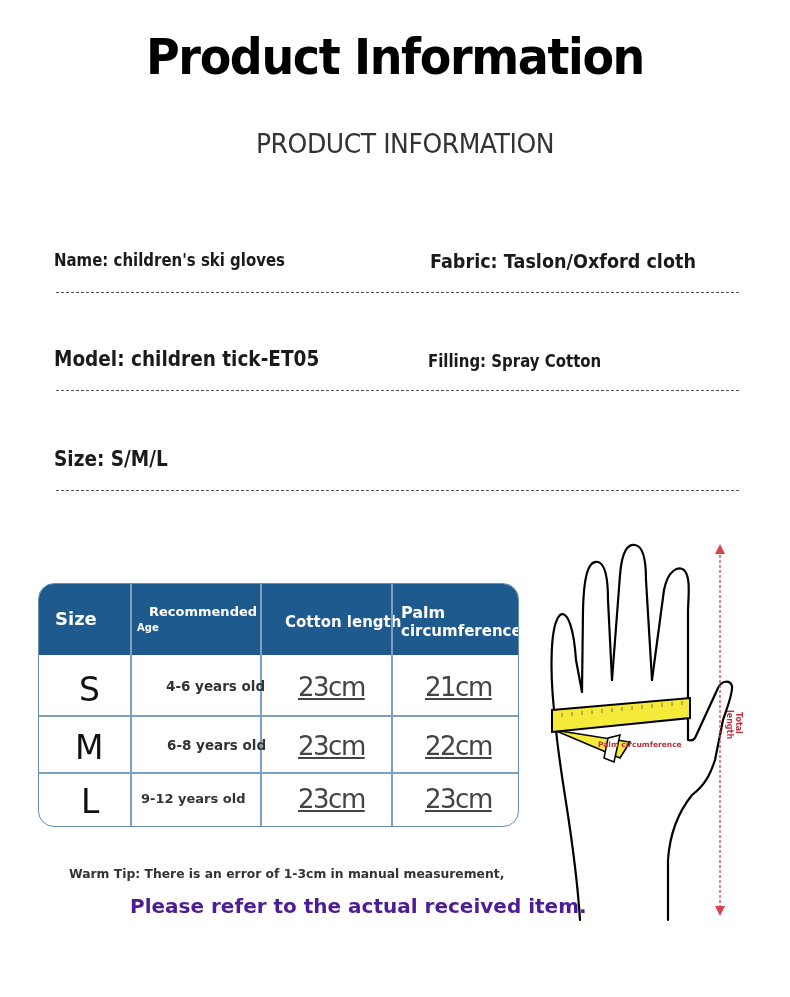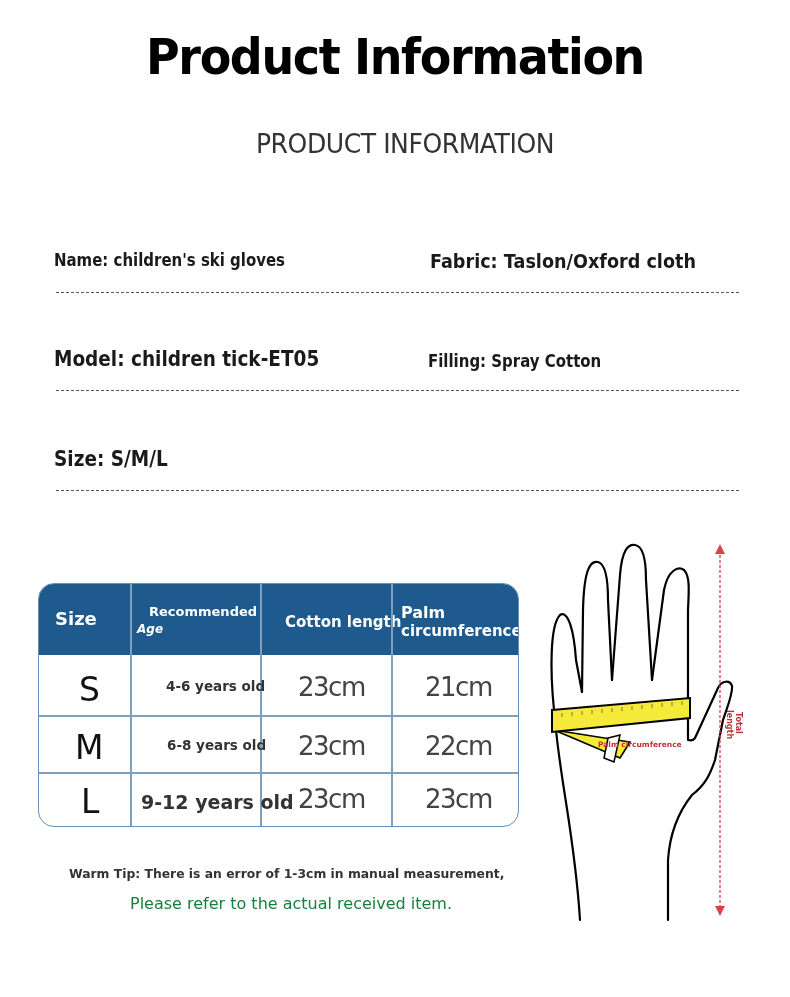--- a/index.html
+++ b/index.html
@@ -30,24 +30,24 @@
   }
   .thead {
     position: absolute; left: 0; top: 0; width: 100%; height: 71px; background: #1f5a8f;
   }
   .vline { position: absolute; top: 0; bottom: 0; width: 1.5px; background: #7f9fbf; }
   .hline { position: absolute; left: 0; right: 0; height: 1.5px; background: #7f9fbf; }
   .th { position: absolute; color: #fff; font-family: "DejaVu Sans", sans-serif; font-weight: bold; white-space: nowrap; }
   .cell { position: absolute; display: flex; align-items: center; white-space: nowrap; }
   .size-letter { font-family: "DejaVu Sans", sans-serif; font-size: 33px; color: #111; font-weight: normal; }
   .age { font-family: "DejaVu Sans", sans-serif; font-weight: bold; font-size: 13.5px; color: #333; text-align: right; }
-  .meas { font-family: "DejaVu Sans", sans-serif; font-size: 26px; color: #444; letter-spacing: -1.5px; font-weight: normal; }
+  .meas { font-family: "DejaVu Sans", sans-serif; font-size: 26px; color: #444; letter-spacing: -1.5px; font-weight: normal; text-decoration: underline; }
 
   .tip1 { position: absolute; left: 69px; top: 866px; font-family: "DejaVu Sans", sans-serif; font-weight: bold; font-size: 13px; color: #333; white-space: nowrap; transform: scaleX(0.95); transform-origin: left center; }
-  .tip2 { position: absolute; left: 130px; top: 894px; font-family: "DejaVu Sans", sans-serif; font-weight: normal; font-size: 16px; color: #15803d; white-space: nowrap; }
+  .tip2 { position: absolute; left: 130px; top: 894px; font-family: "DejaVu Sans", sans-serif; font-weight: bold; font-size: 20px; color: #4c1d95; white-space: nowrap; }
 
   .hand { position: absolute; left: 540px; top: 530px; width: 230px; height: 400px; }
 </style>
 </head>
 <body>
 
 <div class="title">Product Information</div>
 <div class="subtitle">PRODUCT INFORMATION</div>
 
 <div class="info" style="left:54px; top:250px; font-size:17px; transform:scaleX(0.88);">Name: children's ski gloves</div>
@@ -59,21 +59,21 @@
 <div class="dash" style="top:390px;"></div>
 
 <div class="info" style="left:54px; top:447px; font-size:21px; transform:scaleX(0.88);">Size: S/M/L</div>
 <div class="dash" style="top:490px;"></div>
 
 <div class="table">
   <div class="thead"></div>
 
   <div class="th" style="left:16px; top:24px; font-size:18px;">Size</div>
   <div class="th" style="left:98px; top:20px; font-size:13px;margin-left:12px;">Recommended</div>
-  <div class="th" style="left:98px; top:38px; font-size:12px;font-style:italic;">Age</div>
+  <div class="th" style="left:98px; top:38px; font-size:10px;">Age</div>
   <div class="th" style="left:246px; top:29px; font-size:15px;">Cotton length</div>
   <div class="th" style="left:362px; top:19px; font-size:16px;">Palm</div>
   <div class="th" style="left:362px; top:38px; font-size:15px;">circumference</div>
 
   <div class="vline" style="left:91px;"></div>
   <div class="vline" style="left:221px;"></div>
   <div class="vline" style="left:352px;"></div>
   <div class="hline" style="top:131px;"></div>
   <div class="hline" style="top:188px;"></div>
 
@@ -81,21 +81,21 @@
   <div class="cell age" style="left:127px; top:94px;">4-6 years old</div>
   <div class="cell meas" style="left:259px; top:88px;">23cm</div>
   <div class="cell meas" style="left:386px; top:88px;">21cm</div>
 
   <div class="cell size-letter" style="left:36px; top:144px;">M</div>
   <div class="cell age" style="left:128px; top:153px;">6-8 years old</div>
   <div class="cell meas" style="left:259px; top:147px;">23cm</div>
   <div class="cell meas" style="left:386px; top:147px;">22cm</div>
 
   <div class="cell size-letter" style="left:42px; top:198px;">L</div>
-  <div class="cell age" style="left:102px; top:207px; font-size:19px;">9-12 years old</div>
+  <div class="cell age" style="left:102px; top:207px; font-size:13px;">9-12 years old</div>
   <div class="cell meas" style="left:259px; top:200px;">23cm</div>
   <div class="cell meas" style="left:386px; top:200px;">23cm</div>
 </div>
 
 <svg class="hand" viewBox="0 0 230 400" xmlns="http://www.w3.org/2000/svg">
   <g fill="none" stroke="#000" stroke-width="2.2" stroke-linejoin="round" stroke-linecap="round">
 
     <path d="M14 180 C10 140, 10 95, 20 85 C28 80, 34 100, 36 130 L42 162"></path>
 
     <path d="M42 162 L43 80 C44 40, 50 30, 58 32 C66 34, 68 50, 68 70 L72 150"></path>

